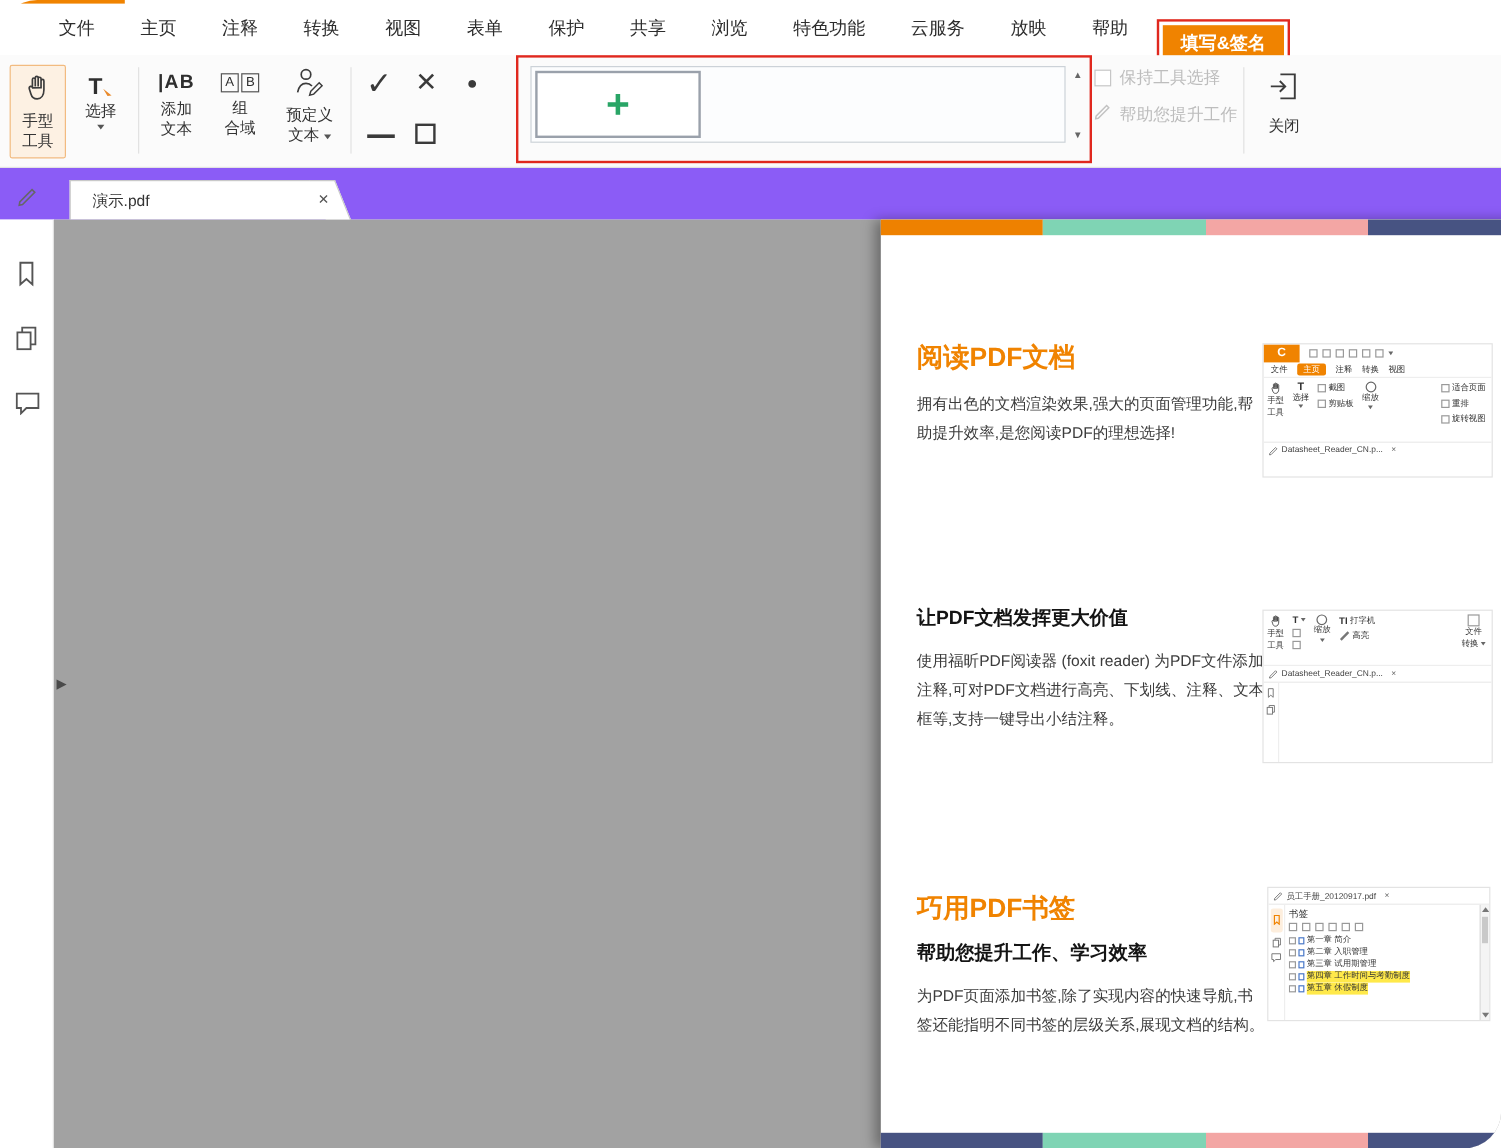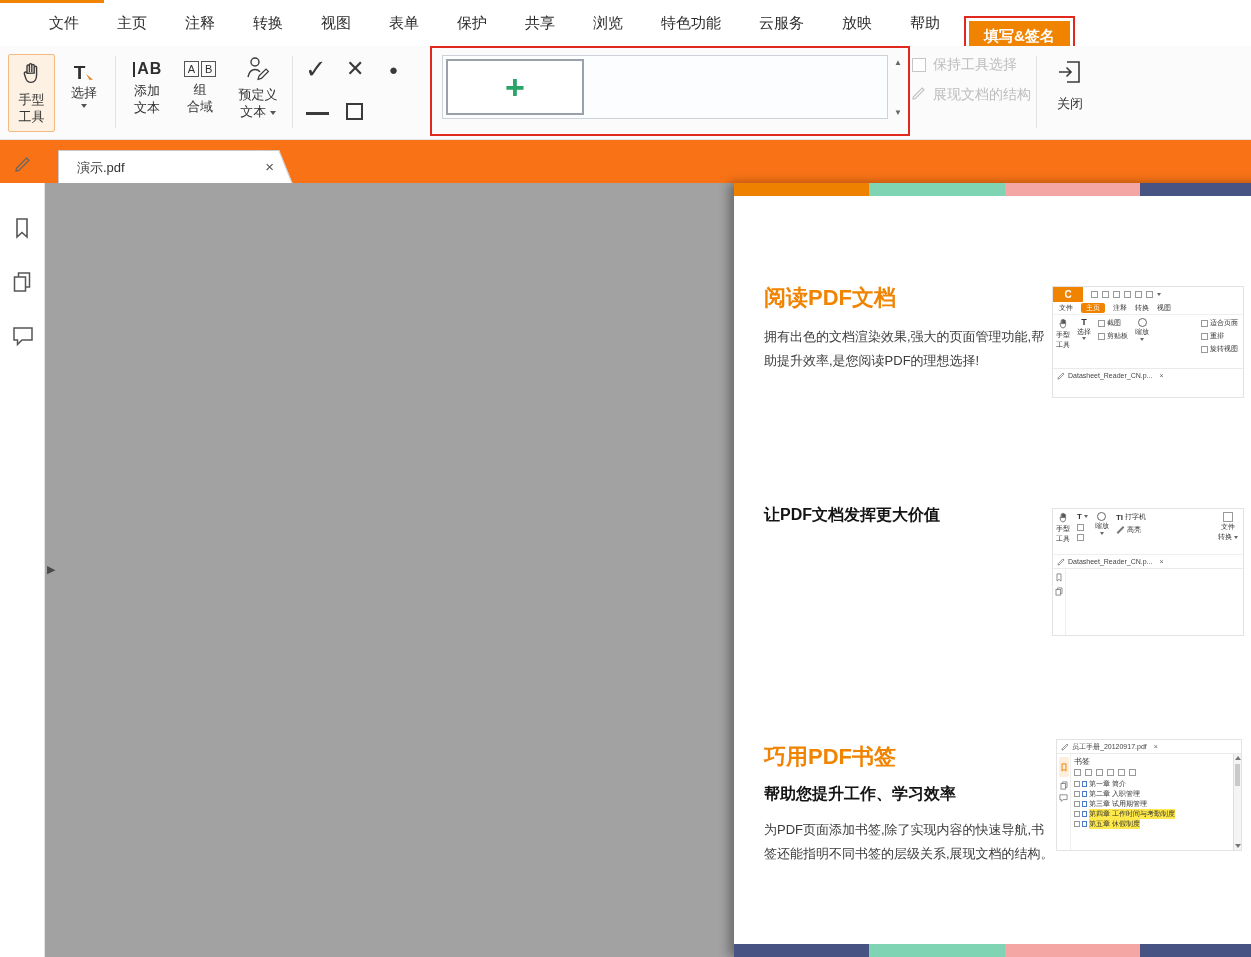--- a/index.html
+++ b/index.html
@@ -1,17 +1,17 @@
 <!DOCTYPE html>
 <html><head>
 <meta charset="utf-8">
 <style>
   * { box-sizing: border-box; margin:0; padding:0; }
   body { font-family: "Liberation Sans", sans-serif; background:#fff; }
-  #app { position:relative; width:1251px; height:957px; background:#fff; overflow:hidden; }
+  #app { position:relative; width:1251px; height:957px; background:#fff; overflow:hidden;border-radius:31px; }
 
   
   .menubar { position:absolute; left:0; top:0; width:100%; height:46px; background:#fff;
              display:flex; align-items:center; padding-left:30px; }
   .mi { font-size:15px; color:#2d2d2d; padding:0 19px; white-space:nowrap; cursor:default; }
   .accent { position:absolute; left:0; top:0; width:104px; height:3px; background:#f08300; }
   .fill-sign-wrap { position:absolute; left:964px; top:4px; padding:3px; border:2px solid #e0281e; background:#fff;margin-top:12px; }
   .fill-sign { display:block; background:#f08300; color:#fff; font-weight:bold; font-size:15px; padding:6px 15px; white-space:nowrap; }
 
   
@@ -35,21 +35,21 @@
              display:flex; align-items:center; justify-content:center; cursor:pointer; }
   .sigplus { font-size:34px; font-weight:bold; color:#29a566; line-height:1; }
   .sigscroll { position:absolute; right:6px; font-size:8px; color:#666; cursor:pointer; }
 
   .keeprow { position:absolute; left:912px; top:10px; display:flex; align-items:center; gap:7px; }
   .applyrow { position:absolute; left:912px; top:40px; display:flex; align-items:center; gap:7px; }
   .checkbox { width:14px; height:14px; border:1px solid #c6c6c6; background:#fff; }
   .grayed { color:#bdbdbd; font-size:14px; white-space:nowrap; }
 
   
-  .tabstrip { position:absolute; left:0; top:140px; width:100%; height:43px; background:#f97316; }
+  .tabstrip { position:absolute; left:0; top:140px; width:100%; height:43px; background:#8b5cf6; }
   .strip-pencil { position:absolute; left:14px; top:16px; }
   .doctab { position:absolute; left:58px; top:10px; width:218px; height:33px; background:#fff;
             border-top:1px solid #c9c9c9; border-left:1px solid #c9c9c9; }
   .doctab::after { content:""; position:absolute; right:-10px; top:-1px; width:20px; height:33px; background:#fff;
             border-top:1px solid #c9c9c9; border-right:1px solid #c9c9c9; transform:skewX(22deg); }
   .doctab .ttl { position:absolute; left:18px; top:8px; font-size:13px; color:#333; z-index:2; }
   .doctab .tclose { position:absolute; right:2px; top:7px; font-size:15px; color:#555; z-index:2; cursor:pointer; }
 
   
   .sidebar { position:absolute; left:0; top:183px; width:45px; height:774px; background:#fff; border-right:1px solid #e2e2e2; }
@@ -207,21 +207,21 @@
     <div class="keeprow">
       <span class="checkbox"></span>
       <span class="grayed">保持工具选择</span>
     </div>
     <div class="applyrow">
       <span>
         <svg width="14" height="14" viewBox="0 0 14 14">
             <path d="M1 13l2.2-.4L12 3.8l-1.8-1.8L1.4 10.8z" fill="none" stroke="#c2c2c2" stroke-width="1.2"></path>
           </svg>
       </span>
-      <span class="grayed">展现文档的结构</span>
+      <span class="grayed">帮助您提升工作</span>
     </div>
 
     <div class="vsep" style="left:1036px;"></div>
 
     <div class="rtool" style="left:1046px; top:12px; width:48px;">
       <span>
         <svg width="28" height="28" viewBox="0 0 28 28">
             <path d="M11 4h12v20H11" fill="none" stroke="#3c3c3c" stroke-width="1.6"></path>
             <path d="M3 14h11M10.5 9.5L15 14l-4.5 4.5" fill="none" stroke="#3c3c3c" stroke-width="1.6"></path>
           </svg>
@@ -350,20 +350,21 @@
           <svg width="8" height="8" viewBox="0 0 17 17">
               <path d="M2 15l2.8-.5L15 4.3 12.7 2 2.5 12.2z" fill="none" stroke="#666" stroke-width="1.5"></path>
             </svg>
           <span>Datasheet_Reader_CN.p...</span>
           <span class="mini-close">×</span>
         </div>
       </div>
 
       <div class="sec" style="top:322px;">
         <div class="s-sub">让PDF文档发挥更大价值</div>
+        <div class="s-body">使用福昕PDF阅读器 (foxit reader) 为PDF文件添加注释,可对PDF文档进行高亮、下划线、注释、文本框等,支持一键导出小结注释。</div>
       </div>
 
       <div class="thumb" style="left:318px; top:325px; width:192px; height:128px;">
         <div class="t2-tools">
           <span class="tcol">
             <svg width="11" height="12" viewBox="0 0 24 26">
                 <path d="M7 12V5.2a1.2 1.2 0 012.4 0V11M9.4 11V3.8a1.2 1.2 0 012.4 0V11M11.8 11V4.6a1.2 1.2 0 012.4 0V12M14.2 12V6.4a1.2 1.2 0 012.4 0v7.4c0 4.4-2.1 7.6-5.6 7.6-3 0-4.6-1.7-5.3-4.3L4.4 13c-.3-1 .2-1.8 1-2 .8-.2 1.5.3 1.8 1.2z" fill="none" stroke="#444" stroke-width="1.6"></path>
               </svg>
             <span>手型</span>
               <span>工具</span>

